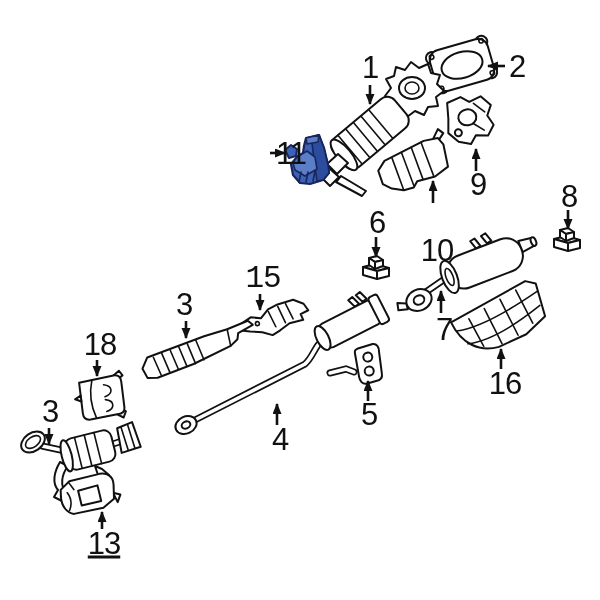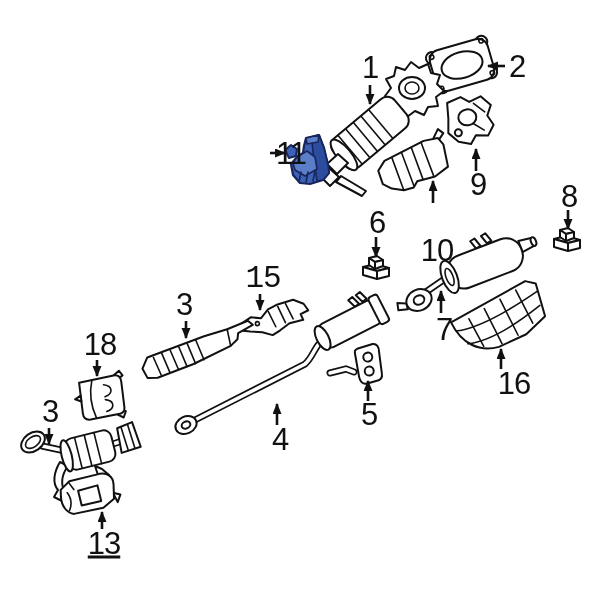--- a/index.html
+++ b/index.html
@@ -229,14 +229,14 @@
   <div class="plabel" style="left:377px;top:222px;">6</div>
   <div class="plabel" style="left:444px;top:329px;">7</div>
   <div class="plabel" style="left:569px;top:196px;">8</div>
   <div class="plabel" style="left:478px;top:184px;">9</div>
   <div class="plabel" style="left:437px;top:202px;margin-top:48px;">10</div>
   <div class="plabel" style="left:255px;top:153px;margin-left:36px;">11</div>
   <div class="plabel" style="left:100px;top:344px;">18</div>
   <div class="plabel" style="left:104px;top:543px;text-decoration:underline;">13</div>
   <div class="plabel" style="left:184px;top:304px;">3</div>
   <div class="plabel" style="left:263px;top:278px;font-family:Liberation Mono, monospace;">15</div>
-  <div class="plabel" style="left:505px;top:383px;margin-left:9px;">16</div>
+  <div class="plabel" style="left:505px;top:383px;">16</div>
 </div>
 
 </body></html>

